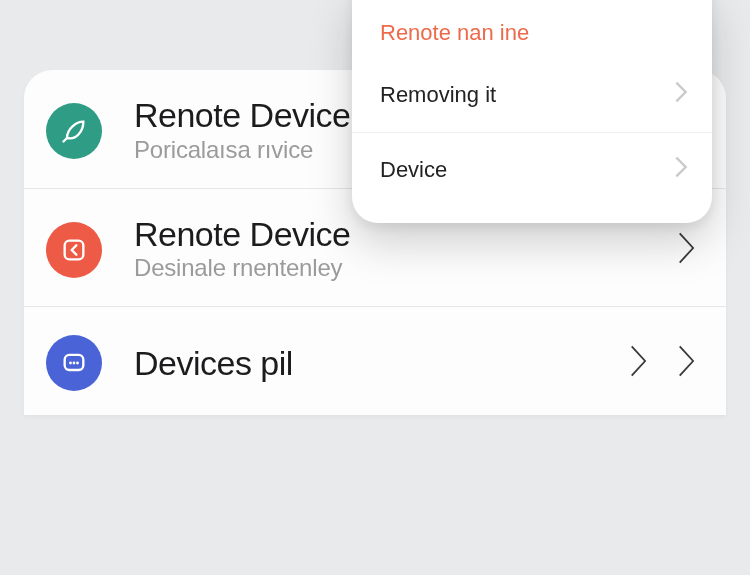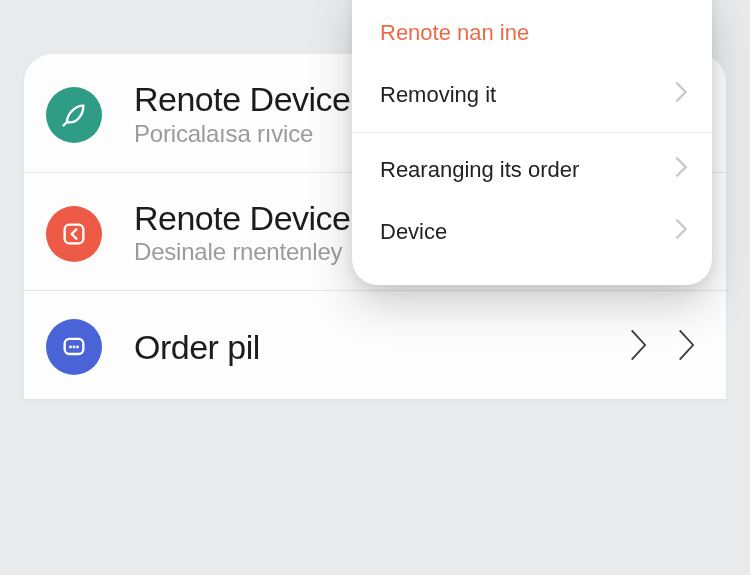--- a/index.html
+++ b/index.html
@@ -4,21 +4,21 @@
 <style>
 * { margin: 0; padding: 0; box-sizing: border-box; }
 body {
   width: 750px; height: 575px;
   background: #e8eaec;
   font-family: -apple-system, BlinkMacSystemFont, 'Segoe UI', Arial, sans-serif;
   position: relative; overflow: hidden;
 }
 .card {
   position: absolute;
-  left: 24px; top: 54px;
+  left: 24px; top: 70px;
   width: 702px;
   background: #fdfdfd;
   border-radius: 28px 28px 0 0;
   box-shadow: 0 2px 4px rgba(0,0,0,.04);
 }
 .row {
   display: flex; align-items: center;
   padding: 28px 28px 24px 22px;
   border-bottom: 1px solid #e6e6e6;
   position: relative;
@@ -107,21 +107,21 @@
   <div class="row">
     <div class="badge bg-blue">
       <svg viewBox="0 0 24 24">
           <rect x="4" y="5" width="16" height="13" rx="4" stroke="#fff" stroke-width="2" fill="none"></rect>
           <circle cx="9" cy="12" r="1.2" fill="#fff"></circle>
           <circle cx="12" cy="12" r="1.2" fill="#fff"></circle>
           <circle cx="15" cy="12" r="1.2" fill="#fff"></circle>
         </svg>
     </div>
     <div class="text-col">
-      <div class="title">Order pil</div>
+      <div class="title">Devices pil</div>
     </div>
     <div class="chev-group">
       <span class="chev"><svg viewBox="0 0 16 28">
             <path d="M2 2 L13 14 L2 26"></path>
           </svg></span>
       <span class="chev"><svg viewBox="0 0 16 28">
             <path d="M2 2 L13 14 L2 26"></path>
           </svg></span>
     </div>
   </div>
@@ -130,24 +130,18 @@
 
 <div class="popover">
   <div class="pop-header">Renote nan ine</div>
   <div class="pop-item bordered">
     <span>Removing it</span>
     <span class="pop-chev"><svg viewBox="0 0 12 20">
           <path d="M2 2 L10 10 L2 18"></path>
         </svg></span>
   </div>
   <div class="pop-item">
-    <span>Rearanging its order</span>
-    <span class="pop-chev"><svg viewBox="0 0 12 20">
-          <path d="M2 2 L10 10 L2 18"></path>
-        </svg></span>
-  </div>
-  <div class="pop-item">
     <span>Device</span>
     <span class="pop-chev"><svg viewBox="0 0 12 20">
           <path d="M2 2 L10 10 L2 18"></path>
         </svg></span>
   </div>
 </div>
 
 </body></html>

